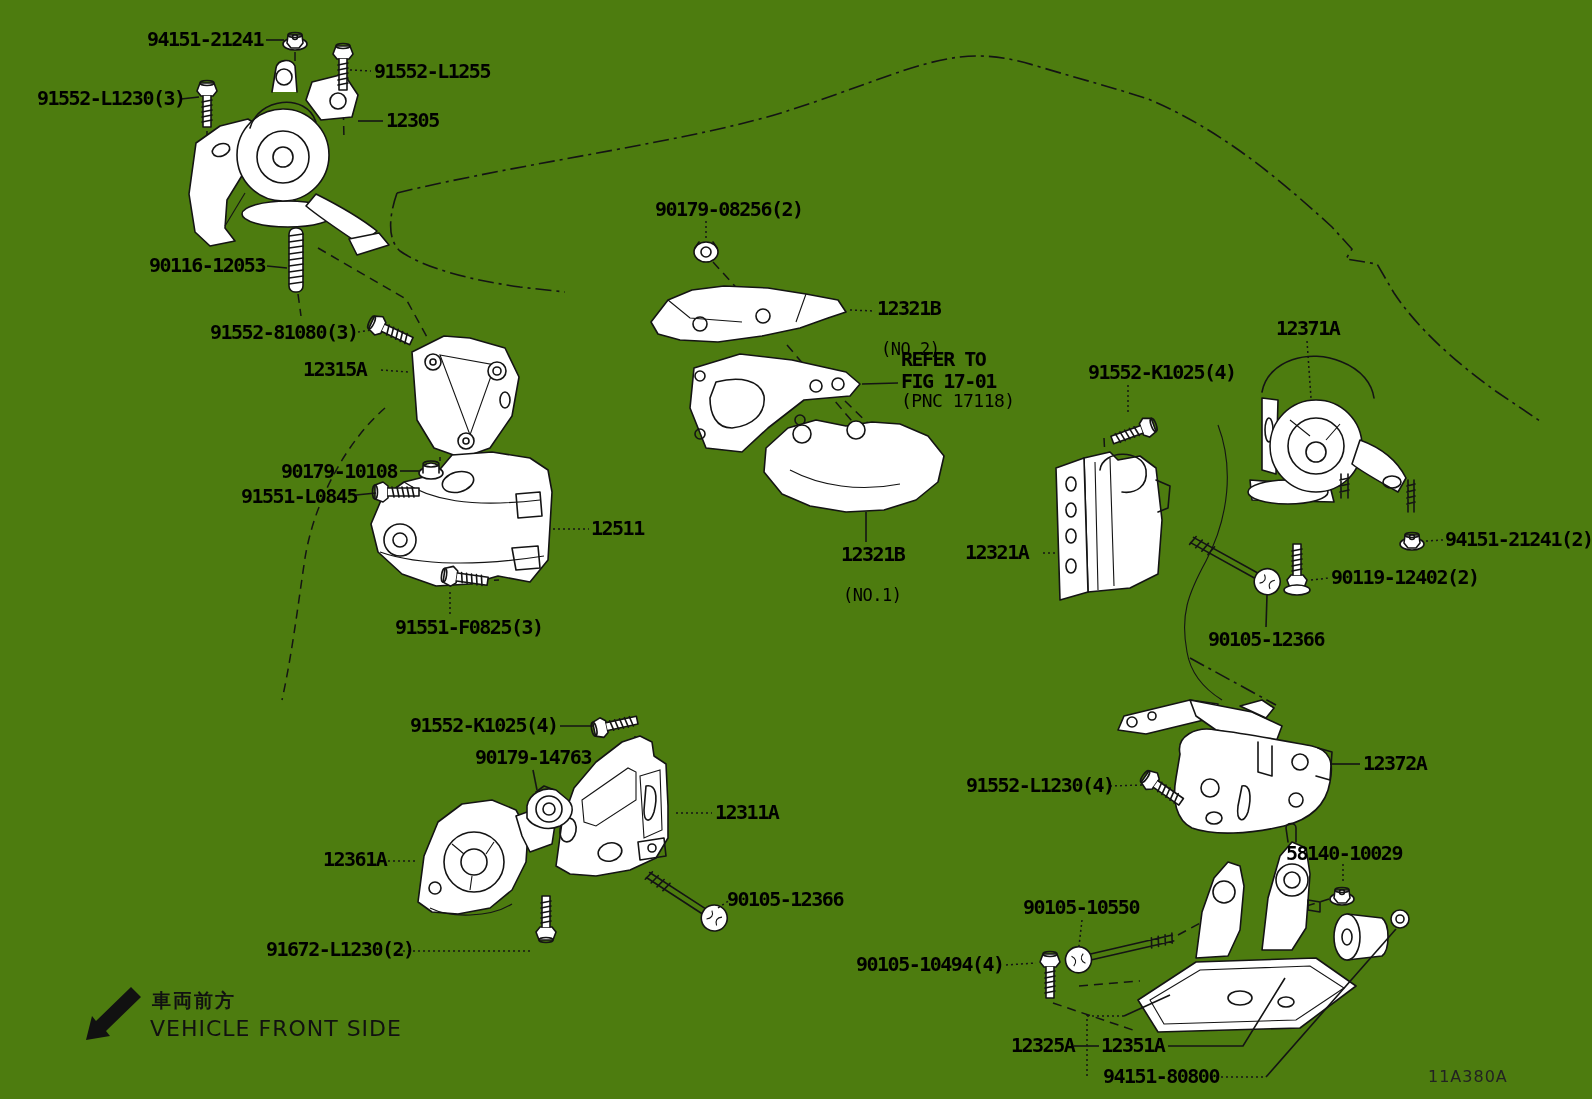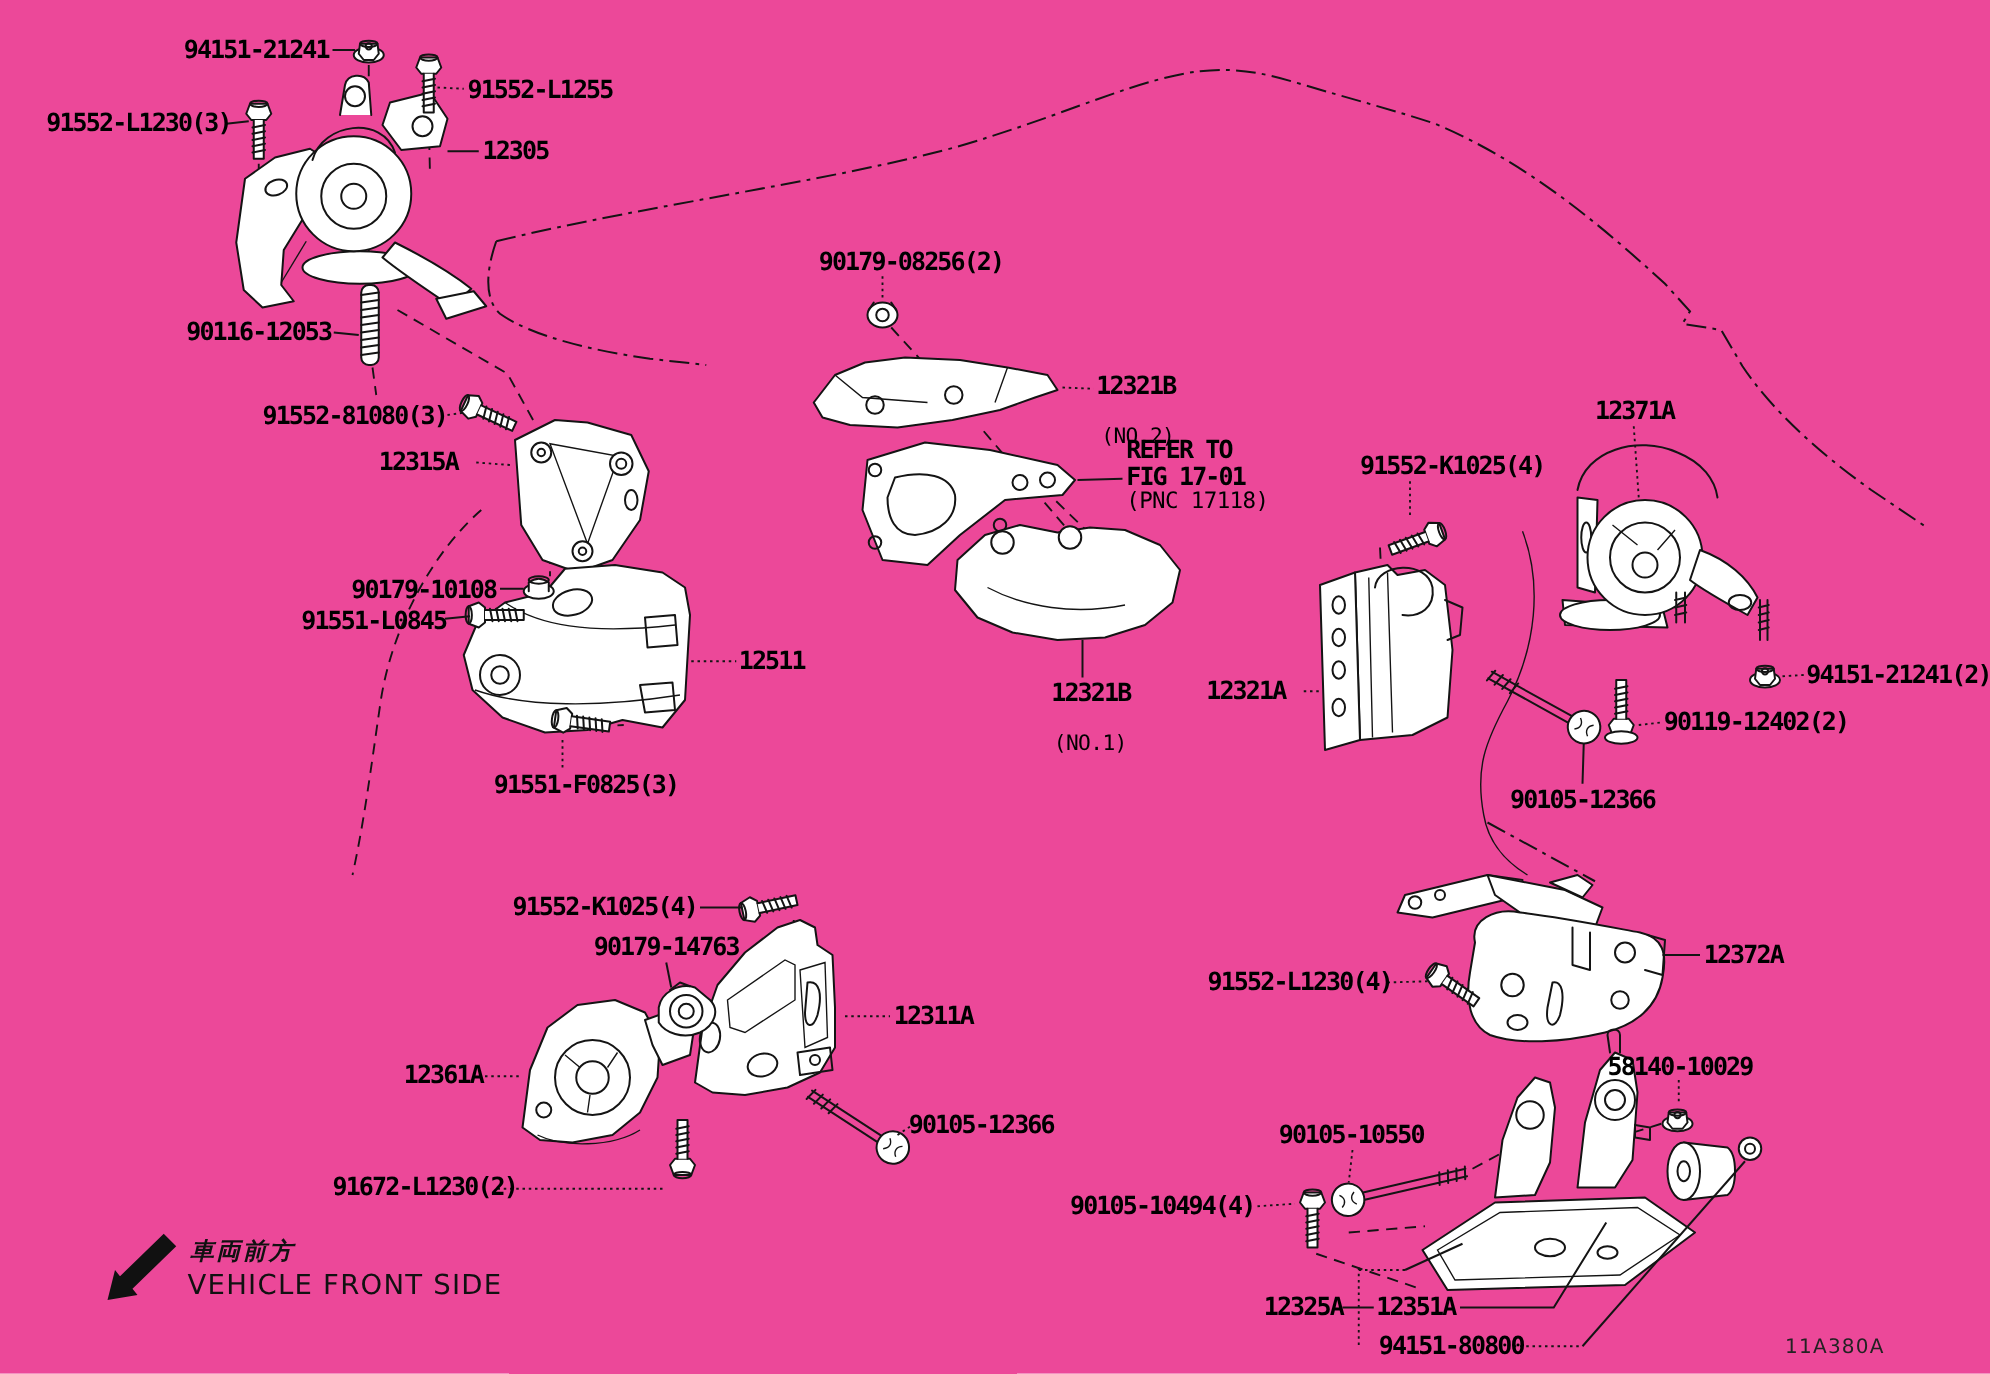--- a/index.html
+++ b/index.html
@@ -1,28 +1,28 @@
 <!DOCTYPE html>
 <html><head>
 <meta charset="utf-8">
 <style>
   html,body{margin:0;padding:0;background:#ffffff;}
-  #stage{position:relative;width:1592px;height:1099px;background:#ec4899;overflow:hidden;
+  #stage{position:relative;width:1592px;height:1099px;background:#4d7c0f;overflow:hidden;
          font-family:"DejaVu Sans Mono", monospace;}
   #stage svg{position:absolute;left:0;top:0;}
   .lbl{position:absolute;font-weight:bold;font-size:20px;letter-spacing:-1.5px;
        color:#000;white-space:nowrap;line-height:1;}
   .sub{font-weight:normal;font-size:17px;letter-spacing:-0.5px;margin-top:22px;}
   .note3{font-weight:normal;font-size:18px;letter-spacing:-0.5px;}
   .fig{font-family:"DejaVu Sans", sans-serif;font-weight:normal;font-size:16px;
        letter-spacing:1px;color:#222;}
   .vfs{font-family:"DejaVu Sans", sans-serif;font-weight:normal;font-size:22px;
        letter-spacing:1px;color:#111;}
   .jp{font-family:"DejaVu Sans", sans-serif;font-weight:bold;font-size:19px;
-      letter-spacing:2px;color:#111;font-style:italic;}
+      letter-spacing:2px;color:#111;}
   
   .s{fill:none;stroke:#141414;stroke-width:1.6;stroke-linecap:round;stroke-linejoin:round;}
   .f{fill:#ffffff;stroke:#141414;stroke-width:1.6;stroke-linecap:round;stroke-linejoin:round;}
   .thin{fill:none;stroke:#141414;stroke-width:1.1;}
   .pht{fill:none;stroke:#141414;stroke-width:1.6;stroke-dasharray:16 5 3 5;}
   .dsh{fill:none;stroke:#141414;stroke-width:1.5;stroke-dasharray:9 6;}
   .dt{fill:none;stroke:#141414;stroke-width:1.5;stroke-dasharray:2 3;}
   .ld{fill:none;stroke:#141414;stroke-width:1.6;}
 </style>
 </head>

